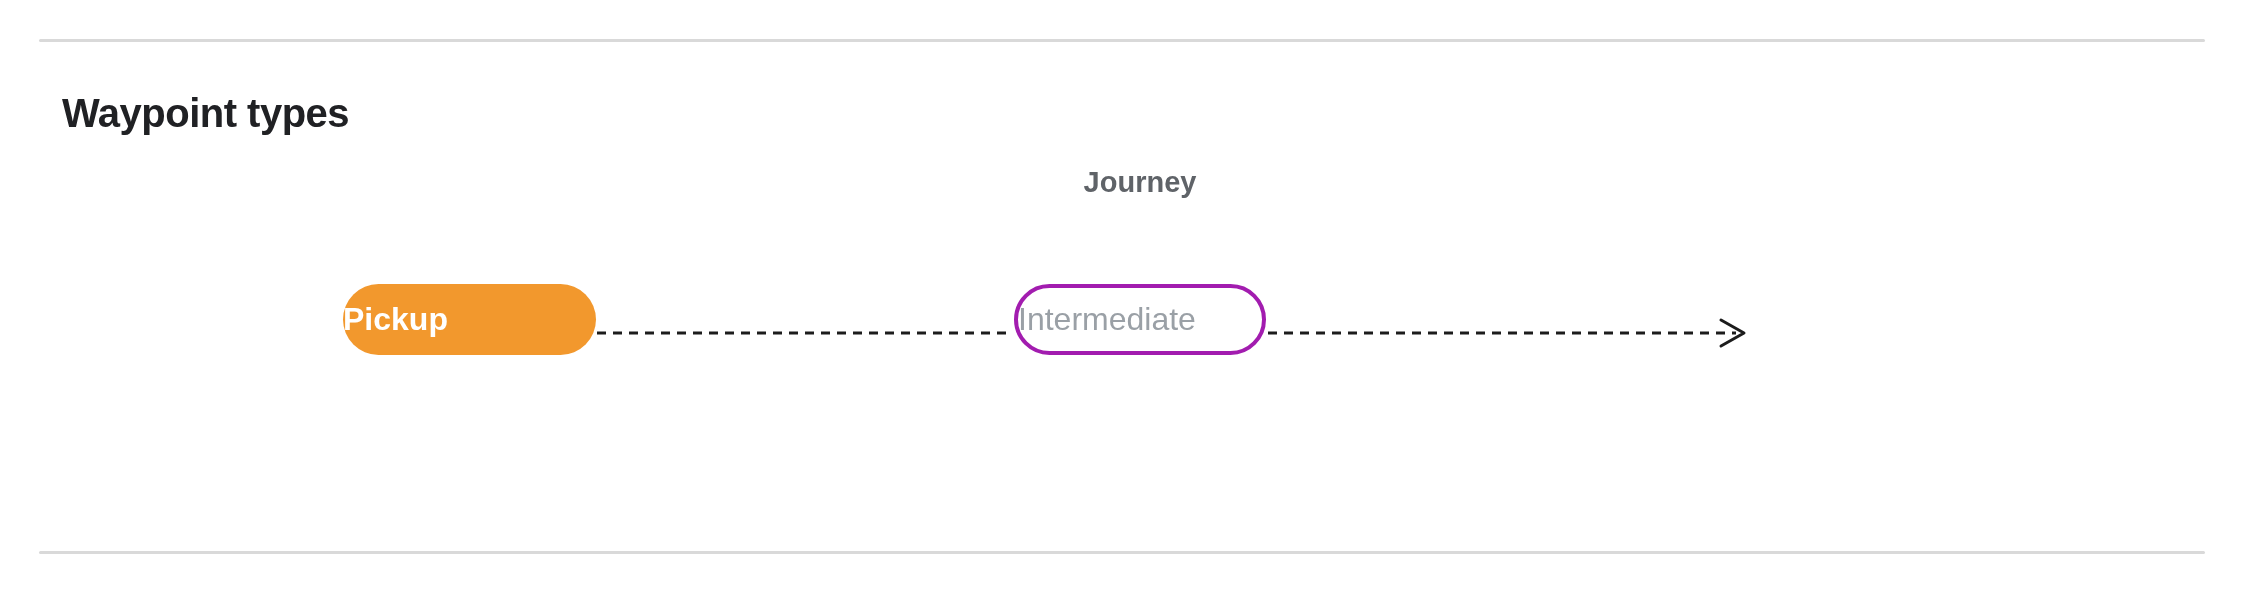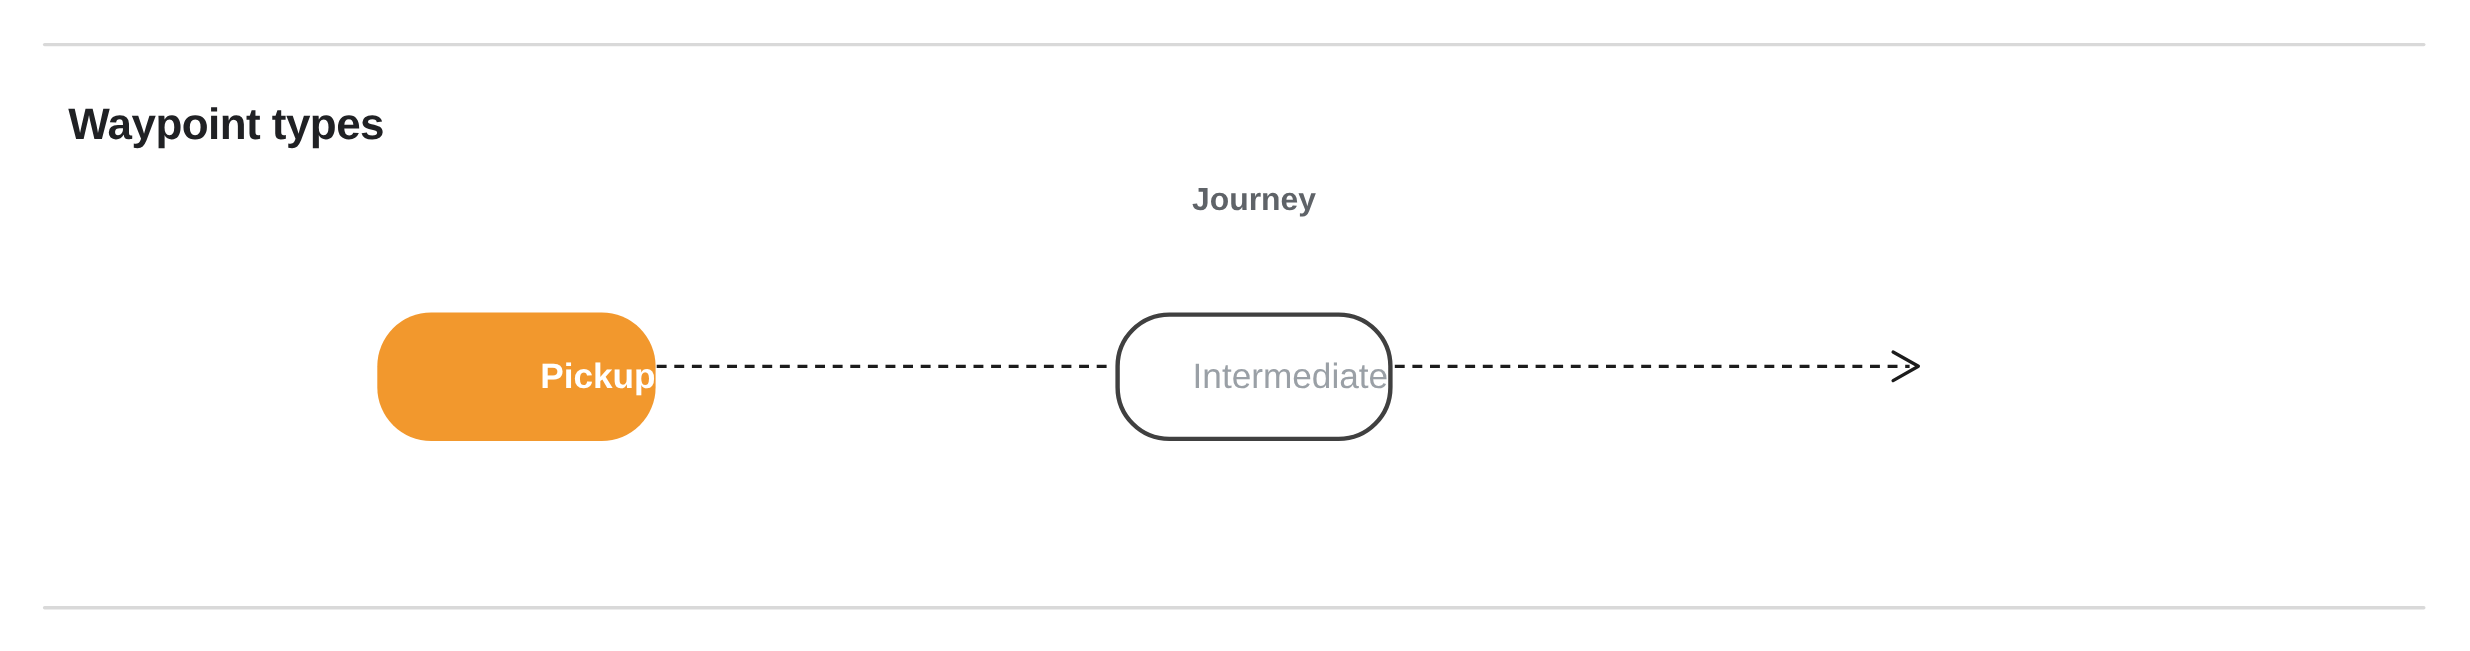--- a/index.html
+++ b/index.html
@@ -42,37 +42,37 @@
     width: 252px;
     text-align: center;
     font-size: 29px;
     font-weight: bold;
     color: #5f6368;
     white-space: nowrap;
   }
   .pill {
     position: absolute;
     top: 284px;
-    height: 117px;
+    height: 71px;
     border-radius: 49px;
     display: flex;
     align-items: center;
-    justify-content: flex-end;
+    justify-content: flex-start;
     box-sizing: border-box;
     font-size: 32px;
     white-space: nowrap;
   }
   .pill.terminal {
     background: #f2982d;
     color: #ffffff;
     font-weight: bold;
   }
   .pill.intermediate {
     background: #ffffff;
-    border: 4px solid #404040;
+    border: 4px solid #a21caf;
     color: #9aa0a6;
     font-weight: 500;
   }
   #pill-pickup { left: 343px; width: 253px; }
   #pill-intermediate { left: 1014px; width: 252px; }
   #pill-dropoff { left: 1748px; width: 253px; }
   .connector-svg {
     position: absolute;
     left: 0;
     top: 0;

